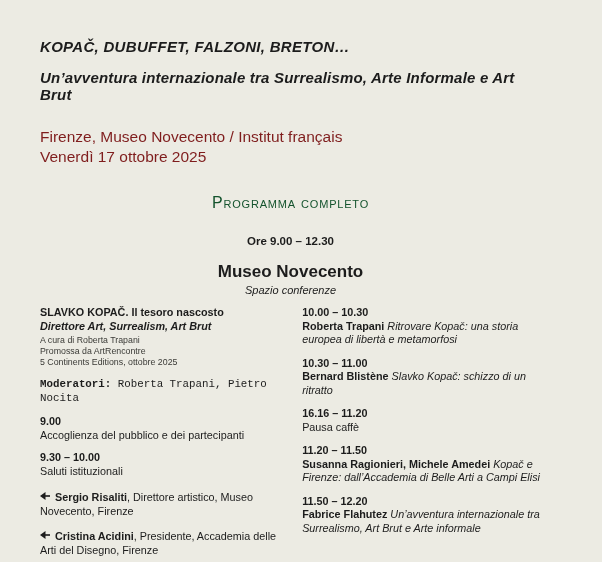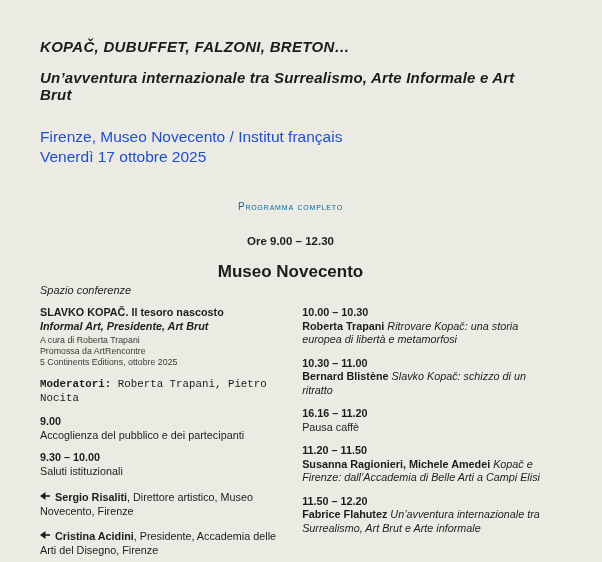--- a/index.html
+++ b/index.html
@@ -30,46 +30,46 @@
     font-size: 15px;
     font-weight: bold;
     font-style: italic;
     letter-spacing: 0.2px;
     margin: 14px 0 0 0;
   }
   .venue-block {
     margin-top: 24px;
     font-size: 15.5px;
     line-height: 20px;
-    color: #1d4ed8;
+    color: #7f1d1d;
   }
   
   .section-label {
-    margin-top: 34px;
+    margin-top: 27px;
     text-align: center;
     font-variant: small-caps;
-    font-size: 10px;
+    font-size: 16px;
     letter-spacing: 0.8px;
-    color: #0369a1;
+    color: #14532d;
   }
   .time-range {
     margin-top: 23px;
     text-align: center;
     font-size: 11.5px;
     font-weight: bold;
   }
   .location {
     margin-top: 15px;
     text-align: center;
     font-size: 17px;
     font-weight: bold;
   }
   .room {
     margin-top: 2px;
-    text-align: left;
+    text-align: center;
     font-size: 11px;
     font-style: italic;
   }
   .intro {
     margin-top: 15px;
     font-size: 11px;
     line-height: 14px;
     max-width: 290px;
   }
   
@@ -129,21 +129,21 @@
   <div class="time-range">Ore 9.00 – 12.30</div>
   <div class="location">Museo Novecento</div>
   <div class="room">Spazio conferenze</div>
 
 
   <div class="columns">
 
     <div class="col-left">
       <div>
         <div class="catalog-title">SLAVKO KOPAČ. Il tesoro nascosto</div>
-        <div class="catalog-subtitle">Informal Art, Presidente, Art Brut</div>
+        <div class="catalog-subtitle">Direttore Art, Surrealism, Art Brut</div>
         <div class="catalog-credits" id="catalog-credits">
             <div>A cura di Roberta Trapani</div>
             <div>Promossa da ArtRencontre</div>
             <div>5 Continents Editions, ottobre 2025</div>
           </div>
       </div>
 
       <div class="moderators">
         <span class="bold">Moderatori:</span><span> Roberta Trapani, Pietro Nocita</span>
       </div>

